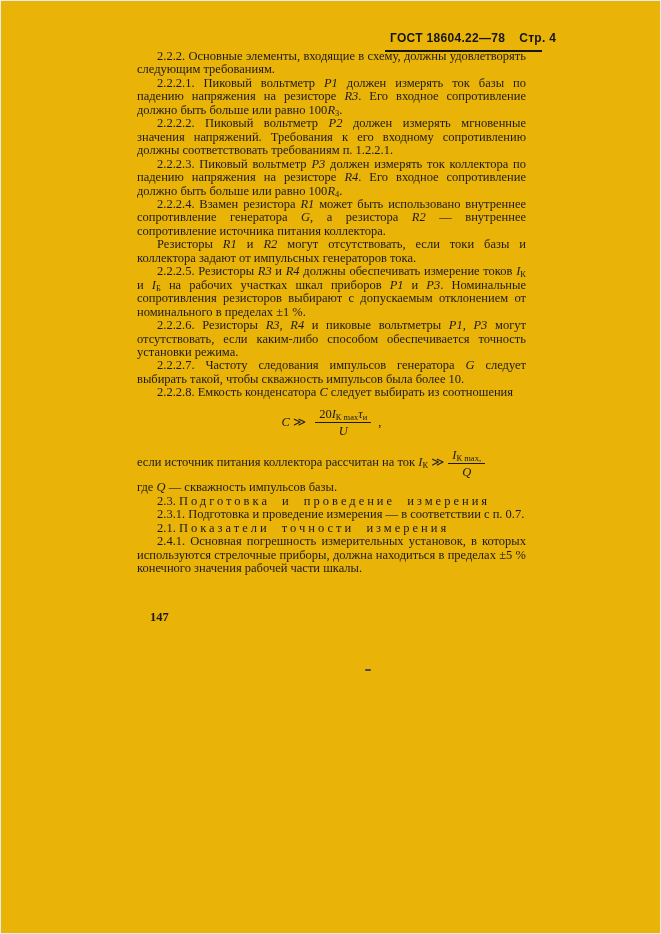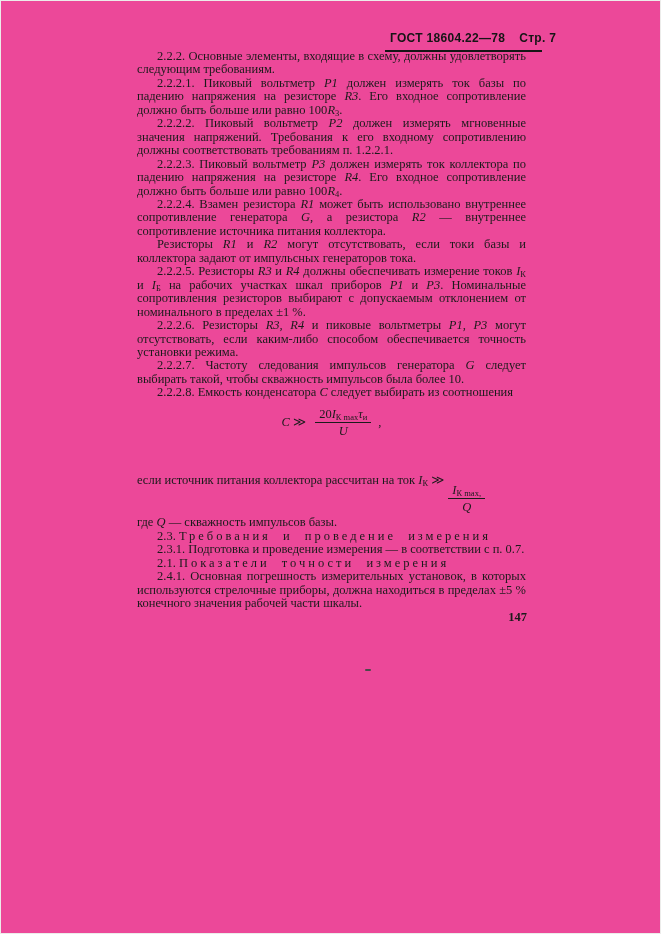--- a/index.html
+++ b/index.html
@@ -5,21 +5,21 @@
   html,body{margin:0;padding:0;}
   body{
     width:661px;height:934px;
     background:#ffffff;
     font-family:"Liberation Serif", serif;
     position:relative;
     overflow:hidden;
   }
   .page{
     position:absolute;left:0;top:0;width:661px;height:934px;
-    background:#ec4899;
+    background:#eab308;
     box-shadow:inset 0 0 0 1px #ececea;
   }
   
   .running-header{
     position:absolute;left:385px;top:31px;width:152px;
     font-family:"Liberation Sans", sans-serif;
     font-weight:bold;font-size:12px;line-height:14px;
     color:#151515;
     display:flex;gap:14px;justify-content:flex-start;
     padding:0 0 5px 5px;
@@ -47,40 +47,40 @@
   }
   .frac{
     display:inline-block;vertical-align:middle;
     text-align:center;line-height:1.15;
   }
   .frac .num{display:block;border-bottom:1.2px solid #1b1b1b;padding:0 4px 1px 4px;}
   .frac .den{display:block;padding-top:1px;}
   .formula .lhs{margin-right:9px;}
   .formula .suffix{margin-left:7px;}
   .cond{margin-top:2px !important;margin-bottom:2px !important;}
-  .cond .frac{margin-left:4px;margin-top:35px;}
+  .cond .frac{margin-left:4px;}
   
   .page-number{
-    position:absolute;left:143px;top:610px;width:384px;
-    text-align:right;font-weight:bold;font-size:12.5px;color:#1b1b1b;
+    position:absolute;left:150px;top:610px;width:384px;
+    text-align:left;font-weight:bold;font-size:12.5px;color:#1b1b1b;
   }
   
   .artifact{
     position:absolute;left:365px;top:669px;width:6px;height:2px;
     background:#4a4a4a;border-radius:1px;
   }
 </style>
 </head>
 <body>
 
 <div class="page">
 
   <div class="running-header">
     <span>ГОСТ 18604.22—78</span>
-    <span>Стр. 7</span>
+    <span>Стр. 4</span>
   </div>
 
   <div class="content">
     <p>2.2.2. Основные элементы, входящие в схему, должны удовлетворять следующим требованиям.</p>
     <p>2.2.2.1. Пиковый вольтметр <i>P1</i> должен измерять ток базы по падению напряжения на резисторе <i>R3</i>. Его входное сопротивление должно быть больше или равно 100<i>R</i><sub>3</sub>.</p>
     <p>2.2.2.2. Пиковый вольтметр <i>P2</i> должен измерять мгновенные значения напряжений. Требования к его входному сопротивлению должны соответствовать требованиям п. 1.2.2.1.</p>
     <p>2.2.2.3. Пиковый вольтметр <i>P3</i> должен измерять ток коллектора по падению напряжения на резисторе <i>R4</i>. Его входное сопротивление должно быть больше или равно 100<i>R</i><sub>4</sub>.</p>
     <p>2.2.2.4. Взамен резистора <i>R1</i> может быть использовано внутреннее сопротивление генератора <i>G</i>, а резистора <i>R2</i> — внутреннее сопротивление источника питания коллектора.</p>
     <p>Резисторы <i>R1</i> и <i>R2</i> могут отсутствовать, если токи базы и коллектора задают от импульсных генераторов тока.</p>
     <p>2.2.2.5. Резисторы <i>R3</i> и <i>R4</i> должны обеспечивать измерение токов <i>I</i><sub>К</sub> и <i>I</i><sub>Б</sub> на рабочих участках шкал приборов <i>P1</i> и <i>P3</i>. Номинальные сопротивления резисторов выбирают с допускаемым отклонением от номинального в пределах ±1 %.</p>
@@ -90,21 +90,21 @@
 
     <div class="formula">
       <span class="lhs"><i>C</i> ≫</span><span class="frac"><span class="num">20<i>I</i><sub>К max</sub><i>τ</i><sub>и</sub></span><span class="den"><i>U</i></span></span><span class="suffix">,</span>
     </div>
 
     <p class="flush cond"><span>если источник питания коллектора рассчитан на ток <i>I</i><sub>К</sub> ≫</span><span class="frac"><span class="num"><i>I</i><sub>К max,</sub></span><span class="den"><i>Q</i></span></span></p>
 
     <p class="flush">где <i>Q</i> — скважность импульсов базы.</p>
 
 
-    <p class="heading"><span>2.3.</span> <span class="spaced">Требования и проведение измерения</span></p>
+    <p class="heading"><span>2.3.</span> <span class="spaced">Подготовка и проведение измерения</span></p>
     <p>2.3.1. Подготовка и проведение измерения — в соответствии с п. 0.7.</p>
 
     <p class="heading"><span>2.1.</span> <span class="spaced">Показатели точности измерения</span></p>
     <p>2.4.1. Основная погрешность измерительных установок, в которых используются стрелочные приборы, должна находиться в пределах ±5 % конечного значения рабочей части шкалы.</p>
   </div>
 
   <div class="page-number">147</div>
 
   <div class="artifact"></div>
 

